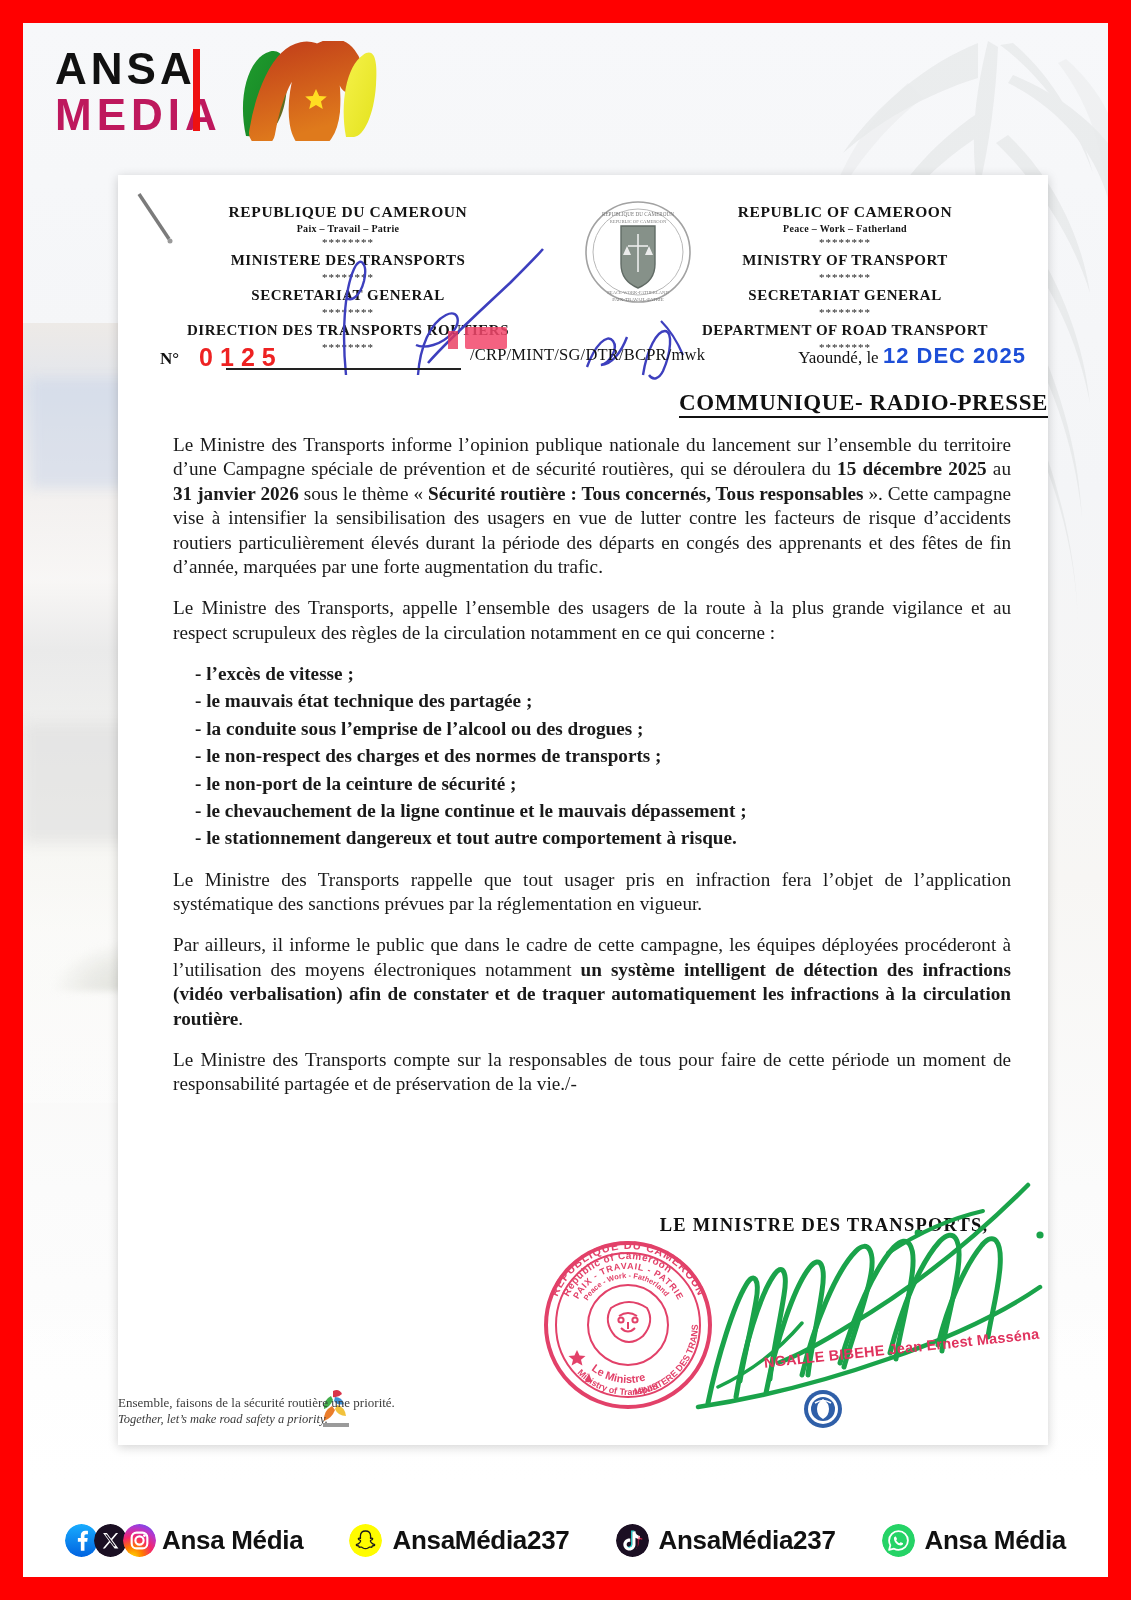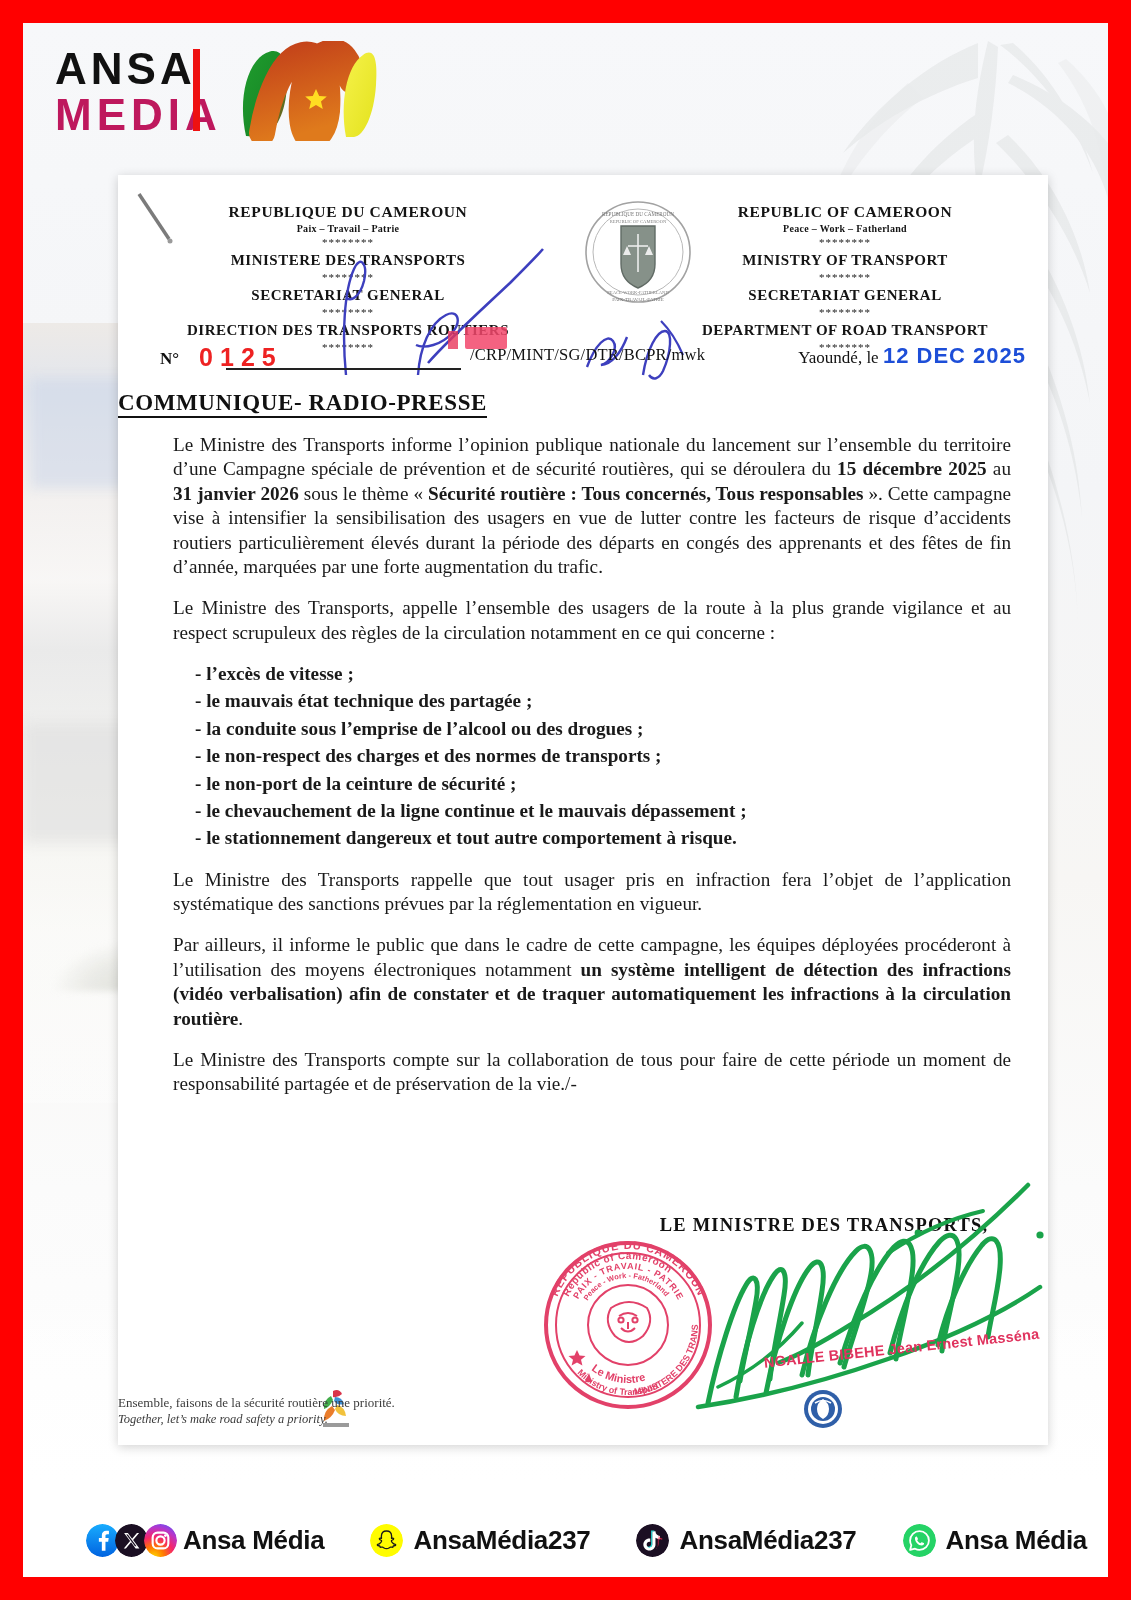--- a/index.html
+++ b/index.html
@@ -80,21 +80,21 @@
   .refcode{position:absolute;left:310px;top:2px;font-size:16.5px;letter-spacing:.2px;}
   .redblot{position:absolute;left:305px;top:-16px;width:42px;height:22px;
     background:#f2476b;opacity:.85;border-radius:2px;}
   .redblot2{position:absolute;left:288px;top:-12px;width:10px;height:18px;
     background:#e8365a;opacity:.8;}
 
   .datesec{position:absolute;right:22px;top:168px;font-size:17px;color:#111;}
   .dateval{color:#1d4ed8;font-family:"Liberation Sans",sans-serif;font-weight:700;
     font-size:22px;letter-spacing:1px;}
 
-  .title{position:absolute;left:0;top:215px;width:100%;text-align:left;
+  .title{position:absolute;left:0;top:215px;width:100%;text-align:right;
     font-weight:700;font-size:23px;letter-spacing:.6px;color:#111;
     font-family:"Liberation Serif",serif;}
   .title span{border-bottom:2.5px solid #111;padding-bottom:1px;}
 
   .body{position:absolute;left:55px;top:258px;width:838px;
     font-family:"Liberation Serif",serif;font-size:19.2px;color:#1a1a1a;
     line-height:1.27;}
   .body p{margin:0 0 17px 0;text-align:justify;}
   .body p b{font-weight:700;}
   ul.viol{list-style:none;margin:0 0 17px 0;padding:0 0 0 22px;}
@@ -113,21 +113,21 @@
 
   .docfoot{position:absolute;left:0;bottom:18px;width:100%;}
   .docfoot .l1{font-size:13px;color:#3b3b3b;font-family:"Liberation Serif",serif;}
   .docfoot .l2{font-size:12.5px;color:#3b3b3b;font-style:italic;margin-top:1px;
     font-family:"Liberation Serif",serif;}
   .footlogo-l{position:absolute;left:195px;bottom:16px;width:46px;height:42px;}
   .footlogo-r{position:absolute;right:205px;bottom:16px;width:40px;height:40px;}
 
   
   .social{position:absolute;left:0;bottom:20px;width:100%;
-    display:flex;align-items:center;justify-content:flex-end;gap:4px;}
+    display:flex;align-items:center;justify-content:center;gap:4px;}
   .sgroup{display:flex;align-items:center;gap:7px;margin:0 21px;}
   .sicon{width:33px;height:33px;border-radius:50%;flex:0 0 auto;
     display:block;}
   .slabel{font-family:"Liberation Sans",sans-serif;font-weight:700;
     font-size:26px;color:#111;letter-spacing:-.3px;margin-left:3px;
     white-space:nowrap;}
   .icons3{display:flex;align-items:center;}
   .icons3 .sicon{margin-right:-4px;}
 </style>
 </head>
@@ -282,21 +282,21 @@
           <li>-  le non-respect des charges et des normes de transports ;</li>
           <li>-  le non-port de la ceinture de sécurité ;</li>
           <li>-  le chevauchement de la ligne continue et le mauvais dépassement ;</li>
           <li>-  le stationnement dangereux et tout autre comportement à risque.</li>
         </ul>
 
         <p>Le Ministre des Transports rappelle que tout usager pris en infraction fera l’objet de l’application systématique des sanctions prévues par la réglementation en vigueur.</p>
 
         <p><span>Par ailleurs, il informe le public que dans le cadre de cette campagne, les équipes déployées procéderont à l’utilisation des moyens électroniques notamment </span><b>un système intelligent de détection des infractions (vidéo verbalisation) afin de constater et de traquer automatiquement les infractions à la circulation routière</b><span>.</span></p>
 
-        <p>Le Ministre des Transports compte sur la collaboration de tous pour faire de cette période un moment de responsabilité partagée et de préservation de la vie./-</p>
+        <p>Le Ministre des Transports compte sur la responsables de tous pour faire de cette période un moment de responsabilité partagée et de préservation de la vie./-</p>
       </div>
 
       <div class="signblk">
         <div class="signttl">LE MINISTRE DES TRANSPORTS,</div>
       </div>
 
       <svg class="stampround" viewBox="0 0 190 190">
         <defs>
           <path id="arcOut" d="M 95,95 m -76,0 a 76,76 0 1,1 152,0" fill="none"></path>
           <path id="arcOut2" d="M 95,95 m -66,0 a 66,66 0 1,1 132,0" fill="none"></path>

